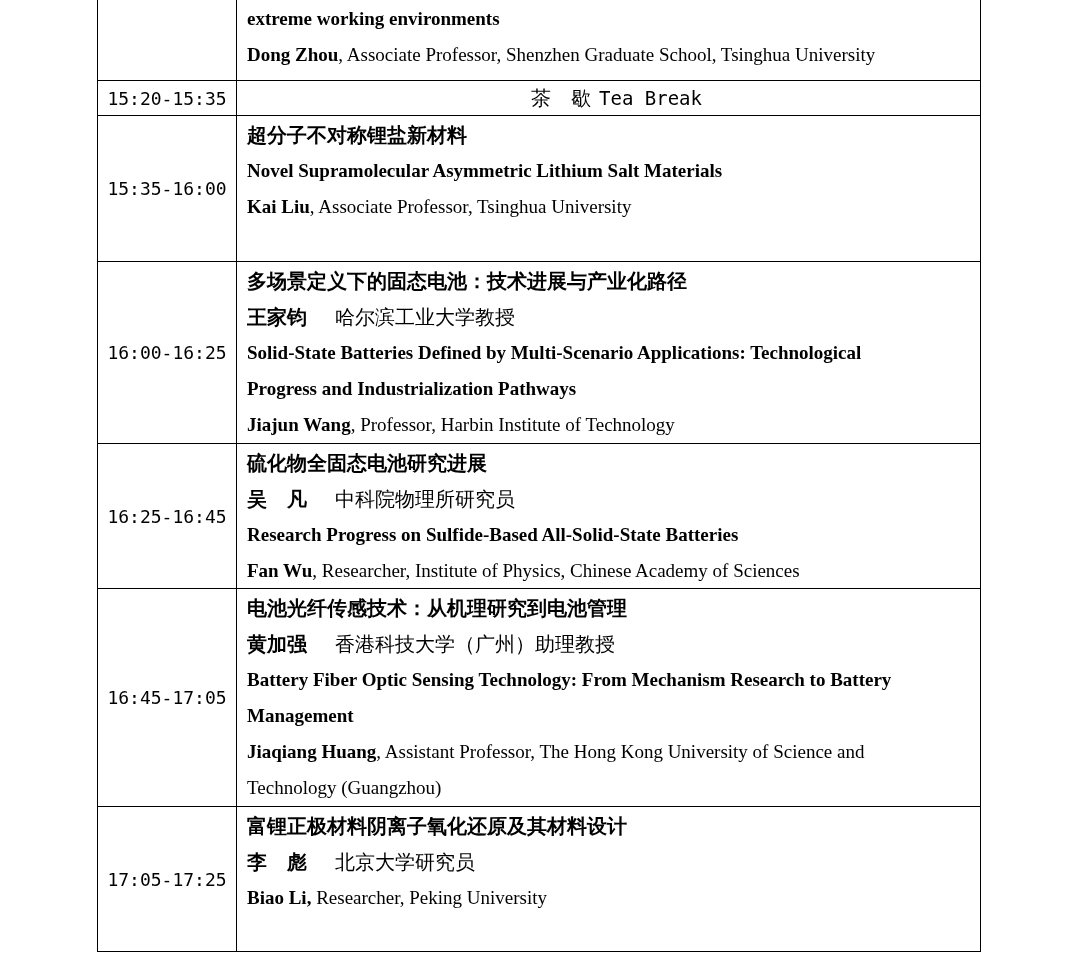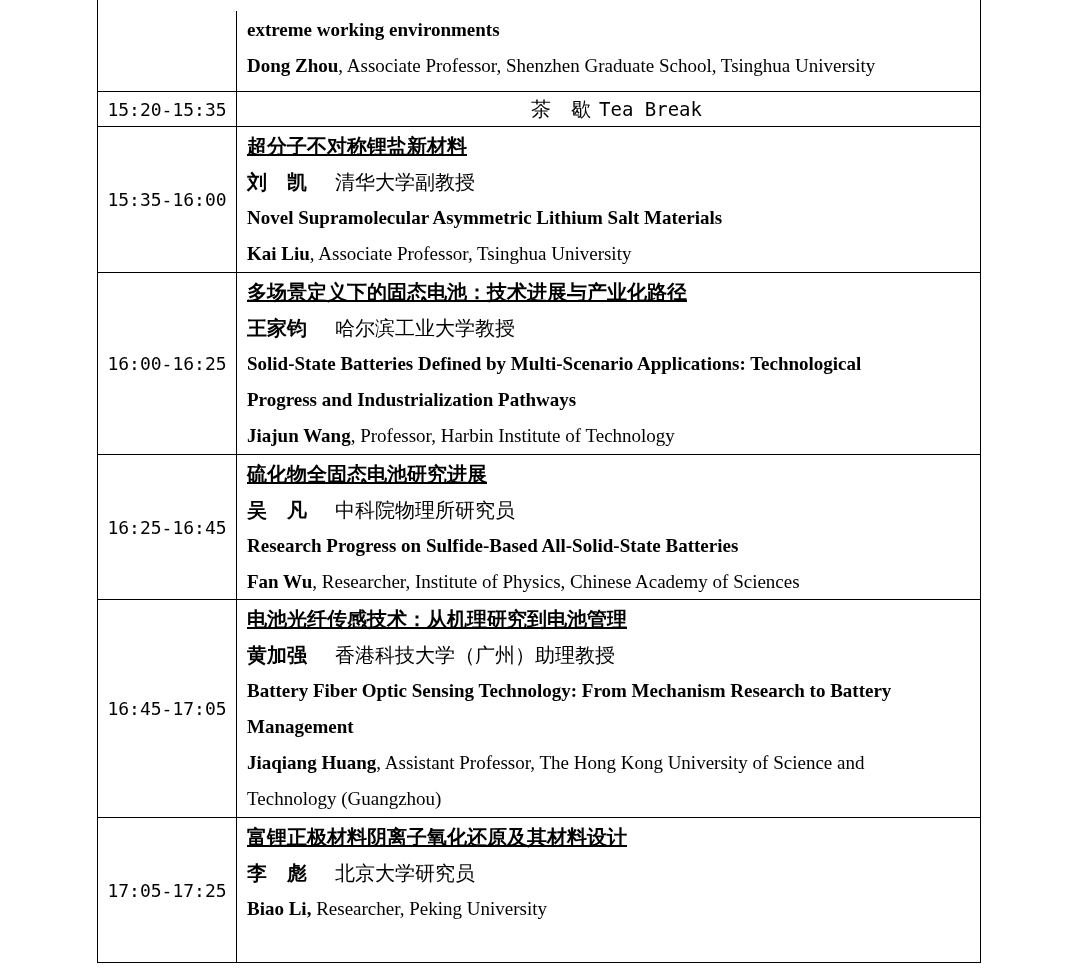--- a/index.html
+++ b/index.html
@@ -4,36 +4,36 @@
 <style>
   * { margin:0; padding:0; box-sizing:border-box; }
   html,body { width:1080px; height:975px; background:#ffffff;
     font-family:"Liberation Serif", serif; color:#000; }
   .sheet { position:relative; width:1080px; height:975px; background:#fff; overflow:hidden; }
 
   .agenda-table { position:absolute; left:97px; top:0; width:884px;
     border-left:1px solid #000; border-right:1px solid #000; }
 
   .row { display:flex; border-bottom:1px solid #000; overflow:hidden; }
-  .row-0 { height:81px;margin-top:11px; }
+  .row-0 { height:81px; }
   .row-1 { height:35px;gap:16px; }
   .row-2 { height:146px; }
   .row-3 { height:182px; }
   .row-4 { height:145px; }
   .row-5 { height:218px; }
   .row-6 { height:145px; }
 
   .time-cell { flex:0 0 139px; border-right:1px solid #000;
     display:flex; align-items:center; justify-content:center;
     font-family:"DejaVu Sans Mono", monospace; font-size:18px; letter-spacing:0; }
 
   .session-cell { flex:1 1 auto; padding:1px 10px 0 10px; line-height:36px; overflow:hidden; }
   .session-cell p { white-space:pre-line; }
 
-  .zh-title { font-size:20px; font-weight:700; font-family:"Liberation Sans", sans-serif;text-decoration:underline; }
+  .zh-title { font-size:20px; font-weight:700; font-family:"Liberation Sans", sans-serif; }
   .zh-speaker { font-size:20px; }
   .zh-speaker .zname { font-weight:700; }
   .zh-speaker .zaffil { margin-left:1.4em; }
   .en-title { font-size:19px; font-weight:700; }
   .en-speaker { font-size:19px; }
   .en-speaker .ename { font-weight:700; }
 
   .break-cell { flex:1 1 auto; display:flex; align-items:center; justify-content:center;
     gap:8px; font-weight:400; }
   .break-zh { font-size:20px; font-family:"Liberation Sans", sans-serif; }
@@ -61,21 +61,20 @@
       <div class="break-cell">
         <span class="break-zh">茶　歇</span>
         <span class="break-en">Tea Break</span>
       </div>
     </div>
 
     <div class="row row-2">
       <div class="time-cell">15:35-16:00</div>
       <div class="session-cell">
         <p class="zh-title">超分子不对称锂盐新材料</p>
-        <p class="zh-speaker"><span class="zname">刘　凯</span><span class="zaffil">清华大学副教授</span></p>
         <p class="en-title">Novel Supramolecular Asymmetric Lithium Salt Materials</p>
         <p class="en-speaker"><span class="ename">Kai Liu</span><span>, Associate Professor, Tsinghua University</span></p>
       </div>
     </div>
 
     <div class="row row-3">
       <div class="time-cell">16:00-16:25</div>
       <div class="session-cell">
         <p class="zh-title">多场景定义下的固态电池：技术进展与产业化路径</p>
         <p class="zh-speaker"><span class="zname">王家钧</span><span class="zaffil">哈尔滨工业大学教授</span></p>

